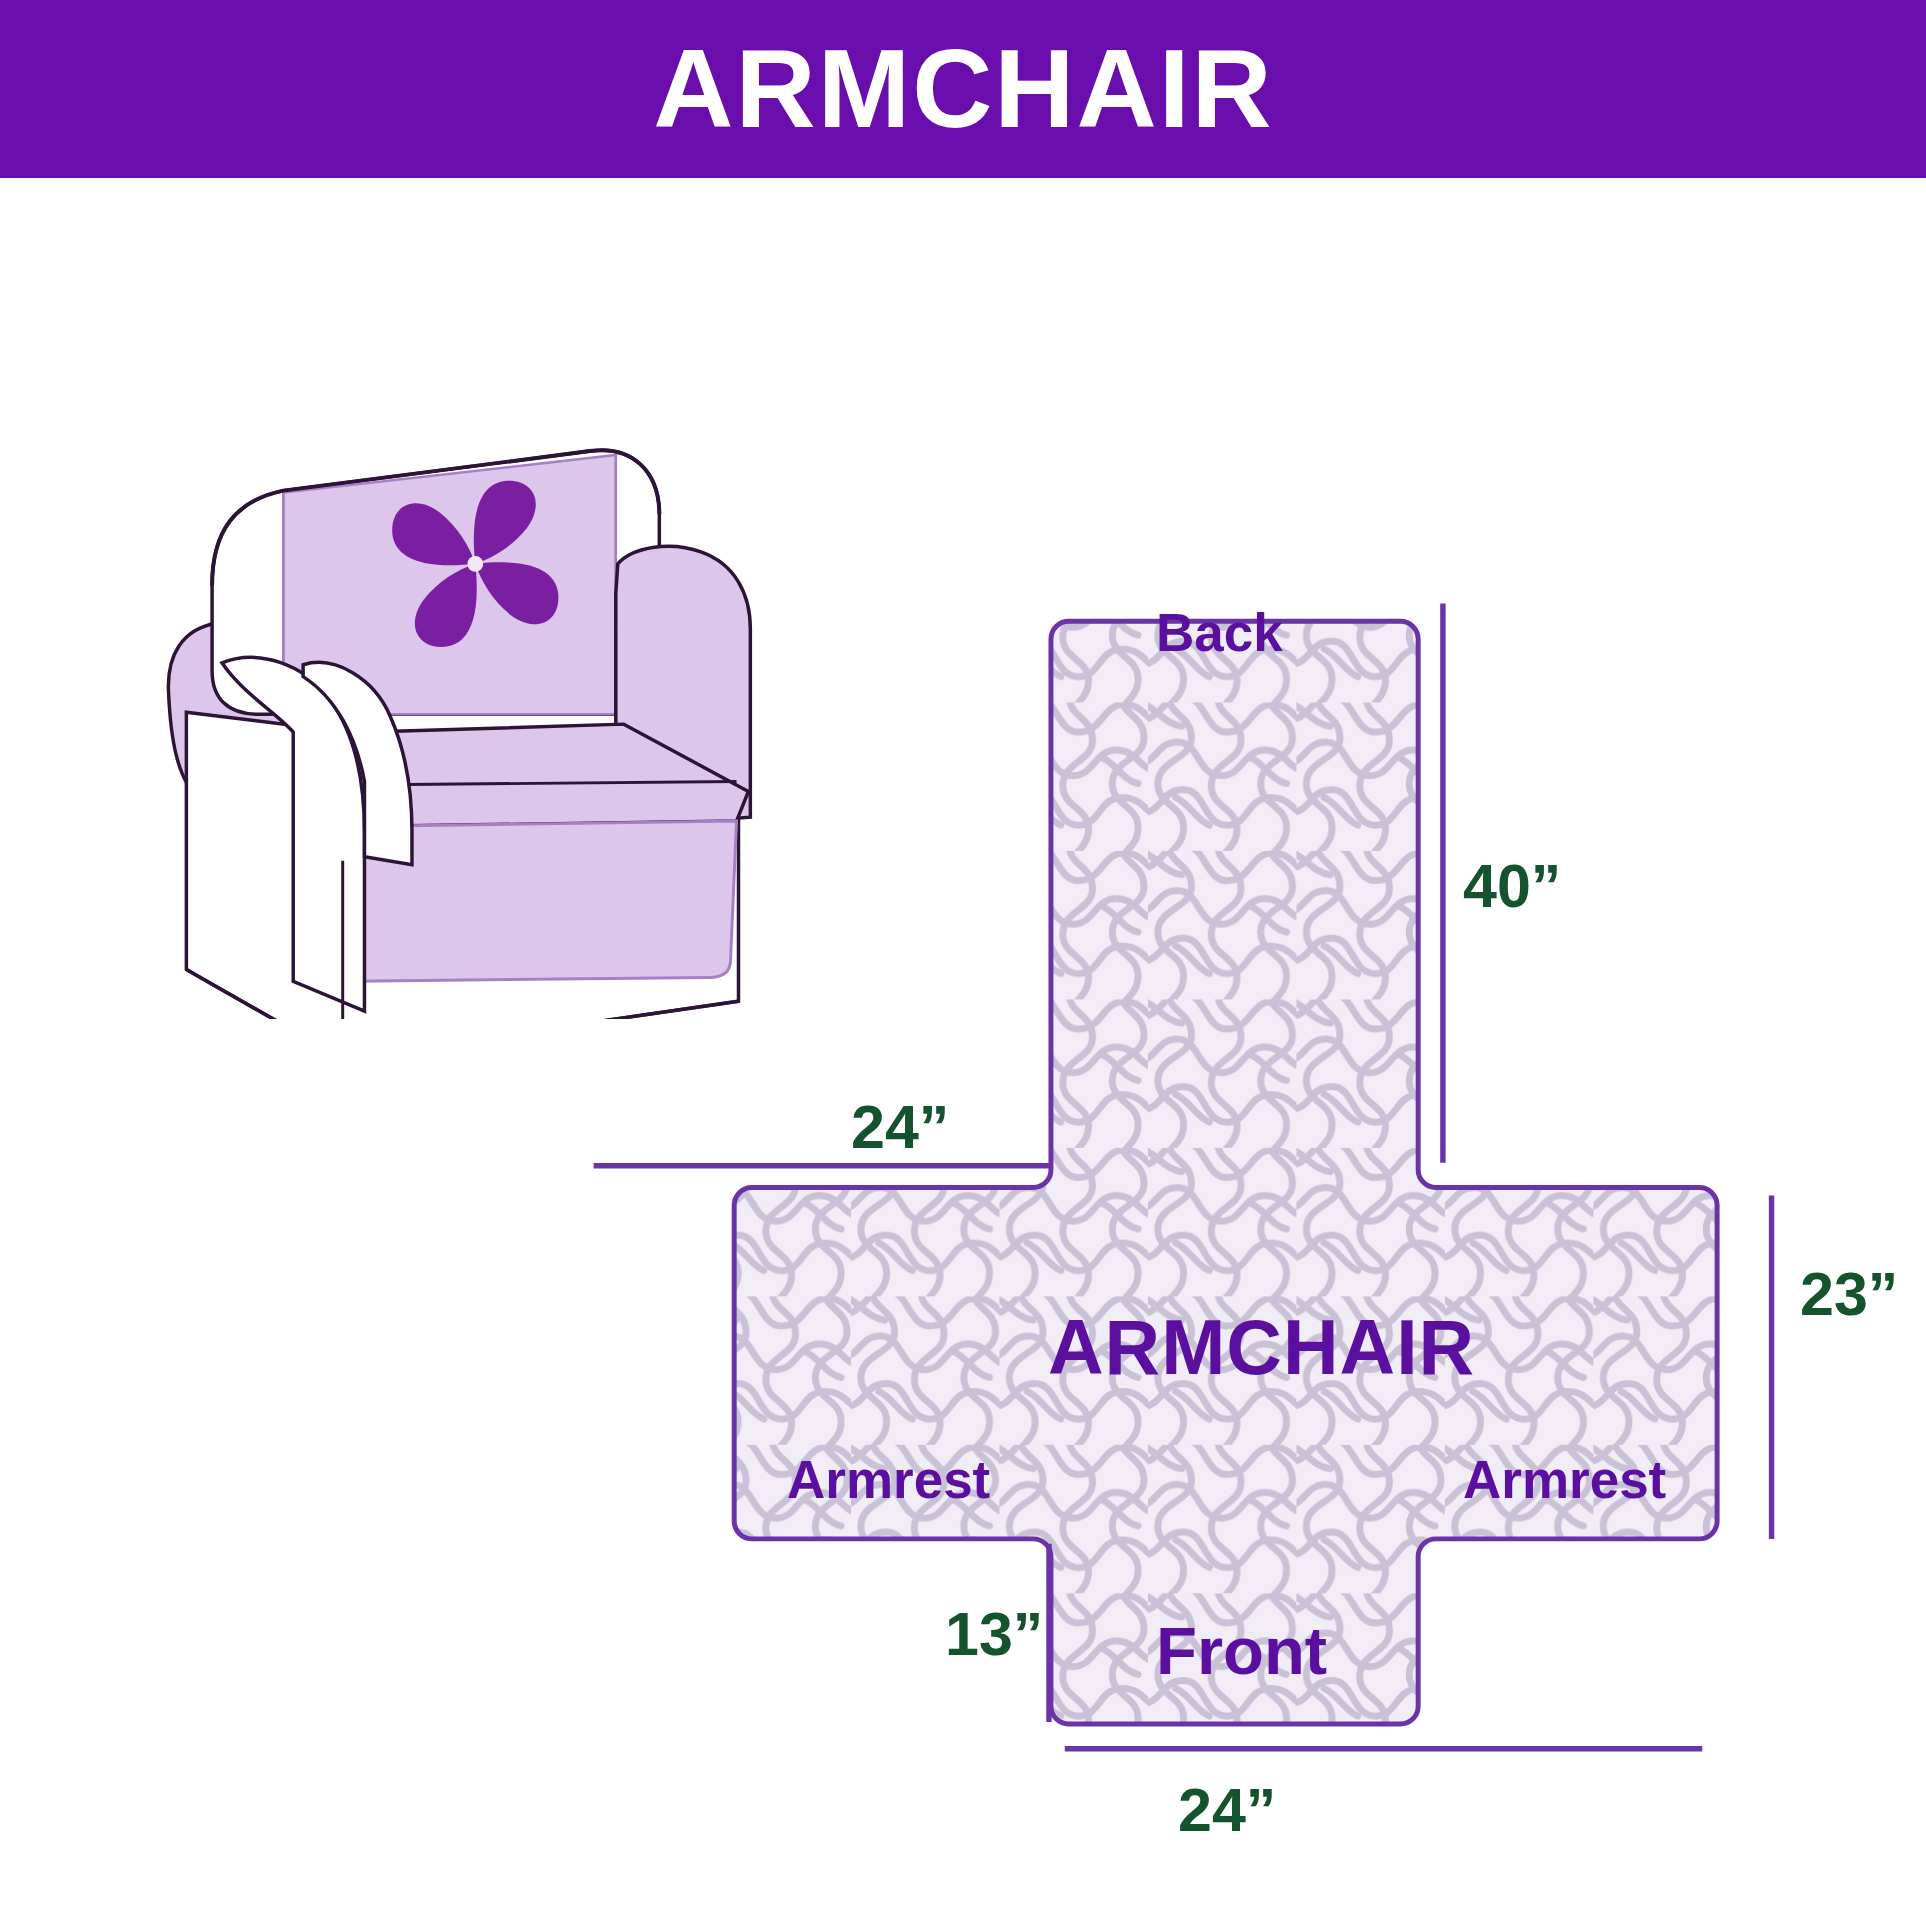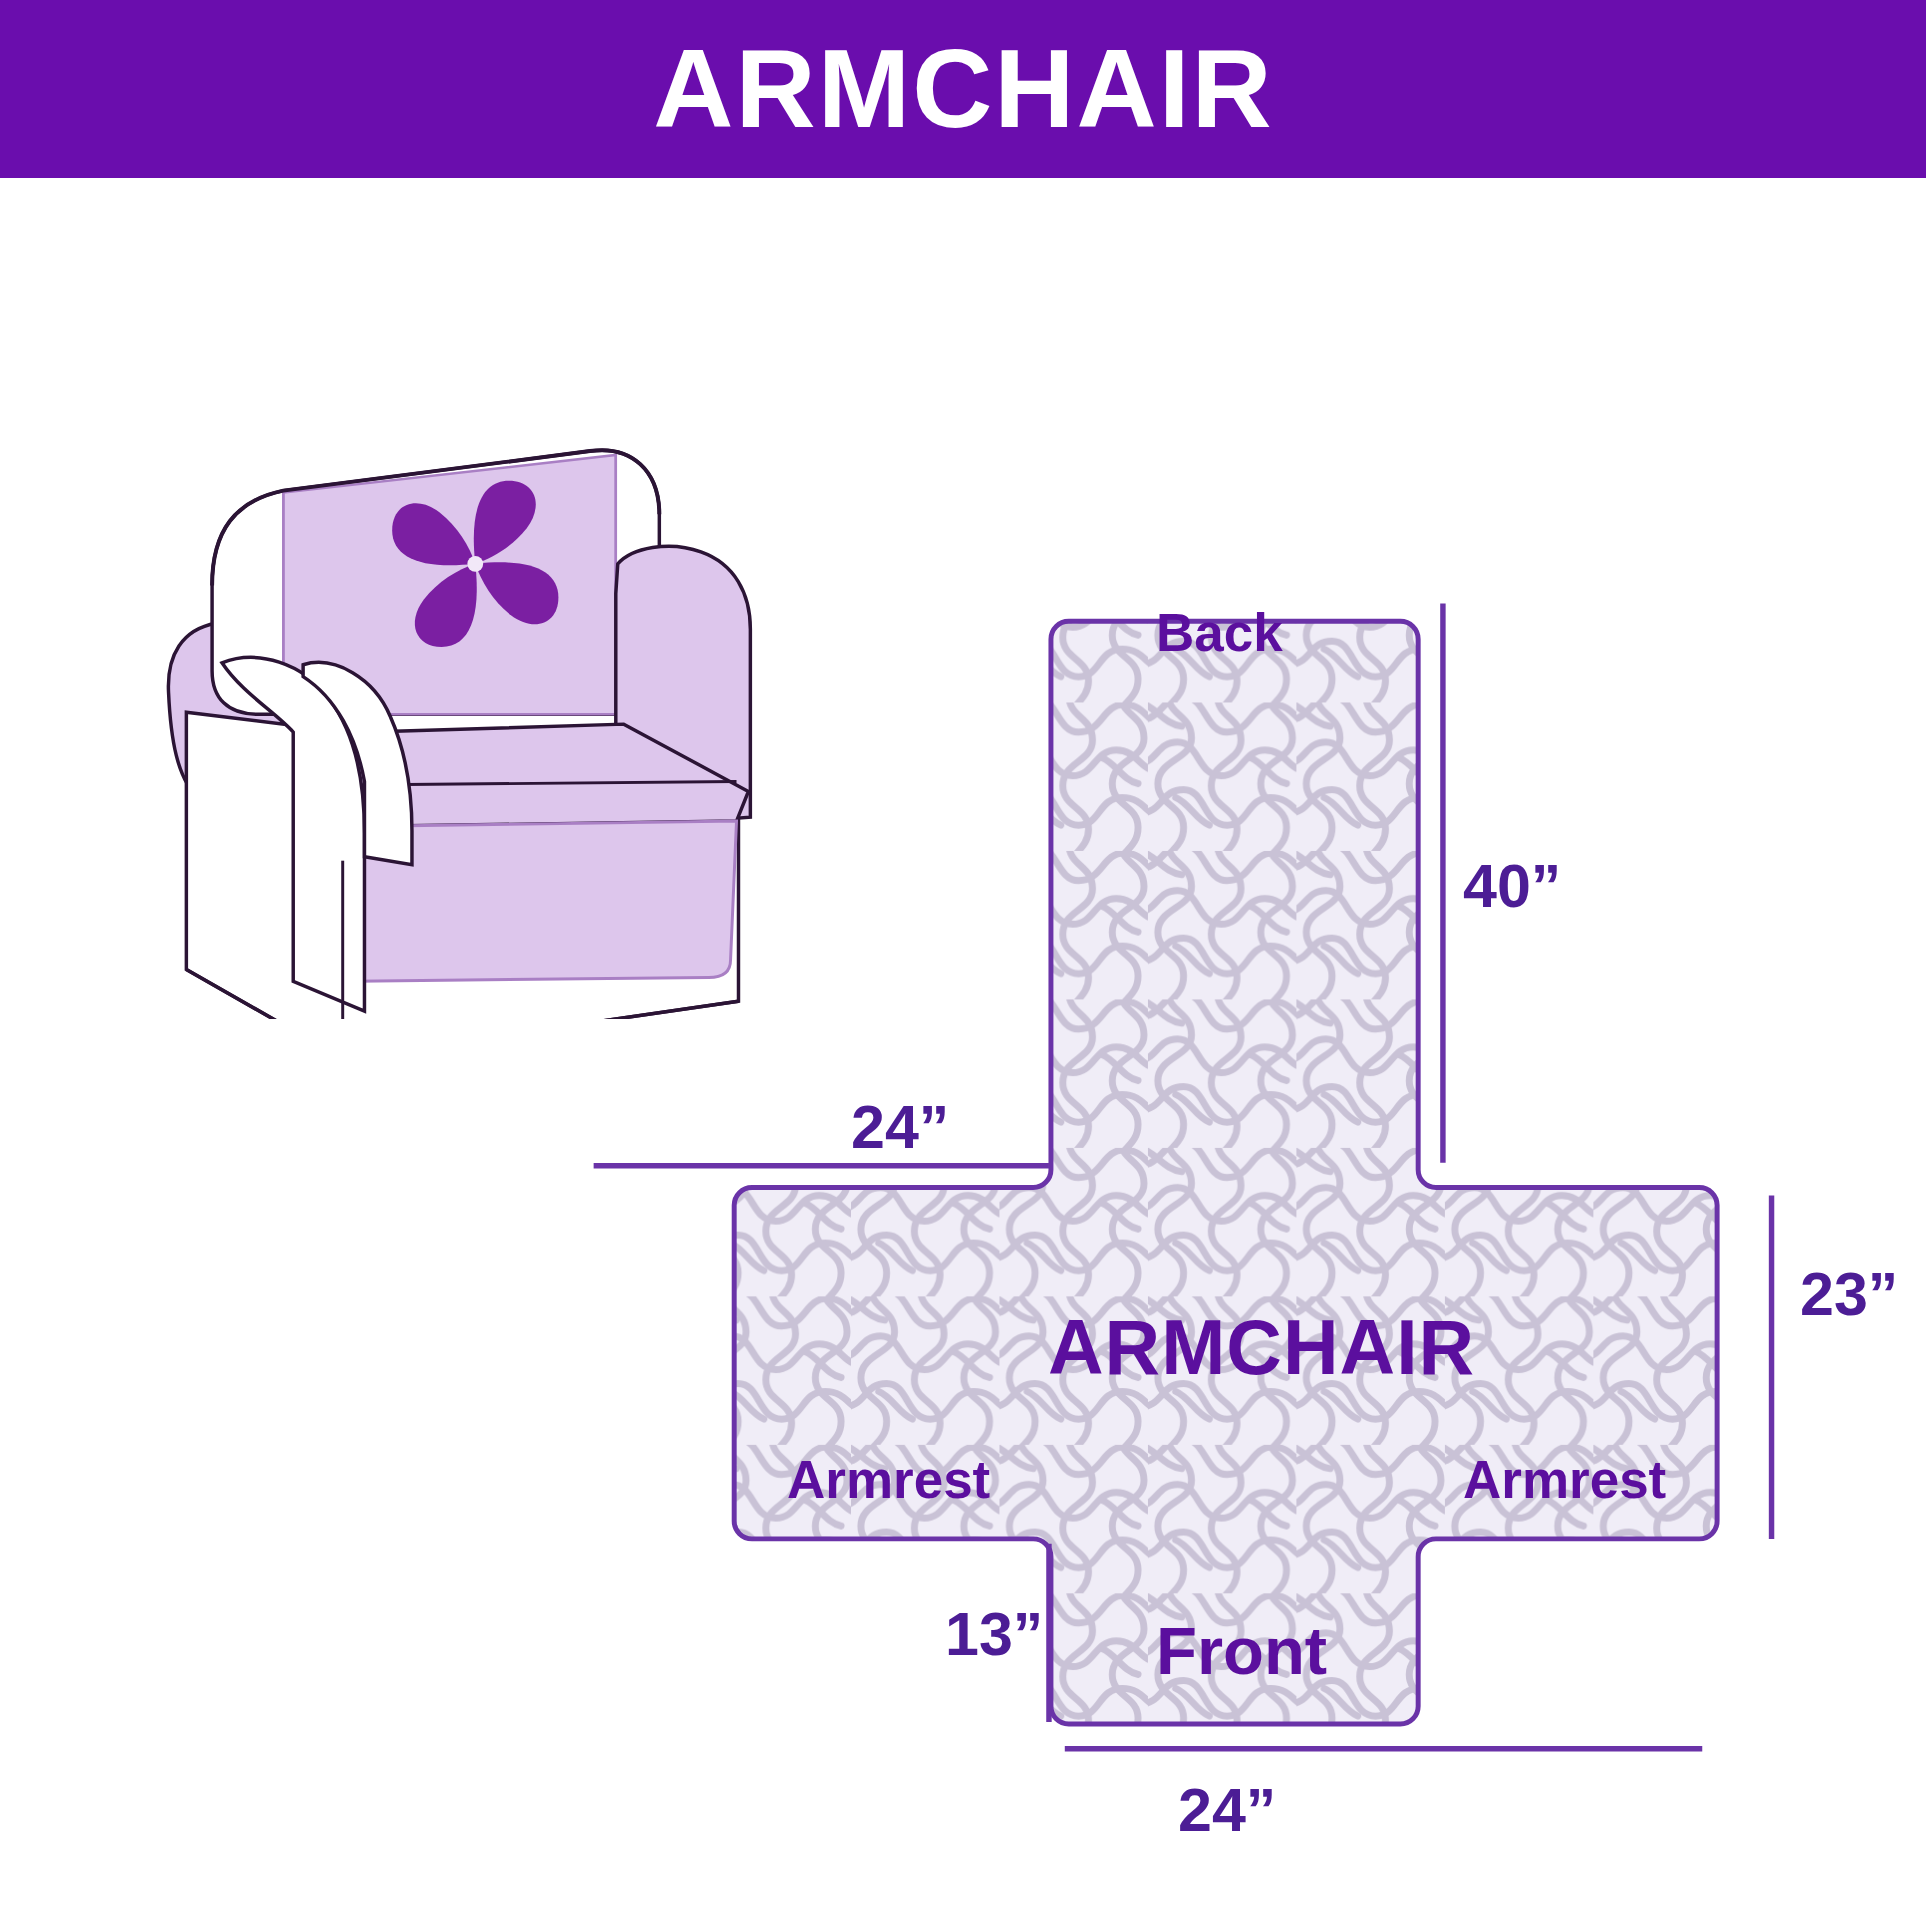--- a/index.html
+++ b/index.html
@@ -13,21 +13,21 @@
                 font-family:"Liberation Sans",sans-serif;}
 
   
   .chair-wrap{position:absolute;left:109px;top:267px;width:693px;height:752px;}
   .chair-svg{width:693px;height:752px;display:block;}
 
   
   .cross-wrap{position:absolute;left:554px;top:554px;width:1372px;height:1267px;}
   .cross-svg{width:1372px;height:1267px;display:block;overflow:visible;}
 
-  .dim-label{position:absolute;color:#4c1d95;font-weight:bold;font-family:"Liberation Sans",sans-serif;
+  .dim-label{position:absolute;color:#14532d;font-weight:bold;font-family:"Liberation Sans",sans-serif;
              white-space:nowrap;line-height:1;}
   .panel-label{position:absolute;color:#5b0f9e;font-weight:bold;font-family:"Liberation Sans",sans-serif;
                white-space:nowrap;line-height:1;}
 
   #lbl-back     {left:1156px;top:606px;font-size:53px;}
   #lbl-armchair {left:1048px;top:1309px;font-size:77px;letter-spacing:1px;}
   #lbl-armrest-l{left:  787px;top:1453px;font-size:53px;}
   #lbl-armrest-r{left: 1463px;top:1453px;font-size:53px;}
   #lbl-front    {left: 1156px;top:1617px;font-size:67px;}
 

